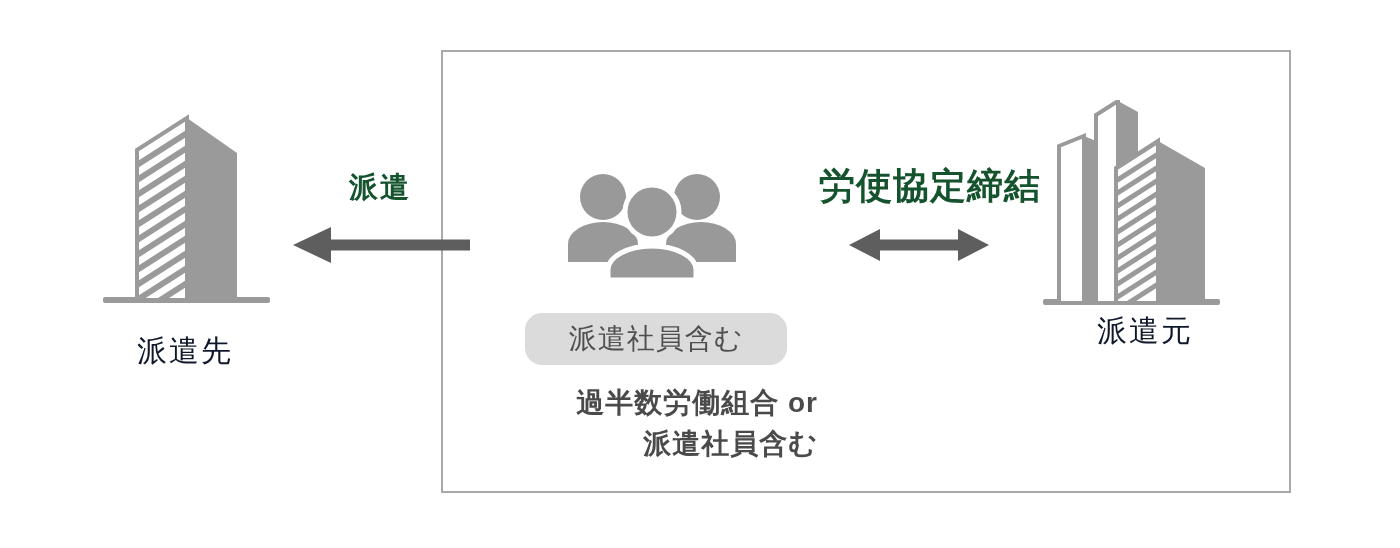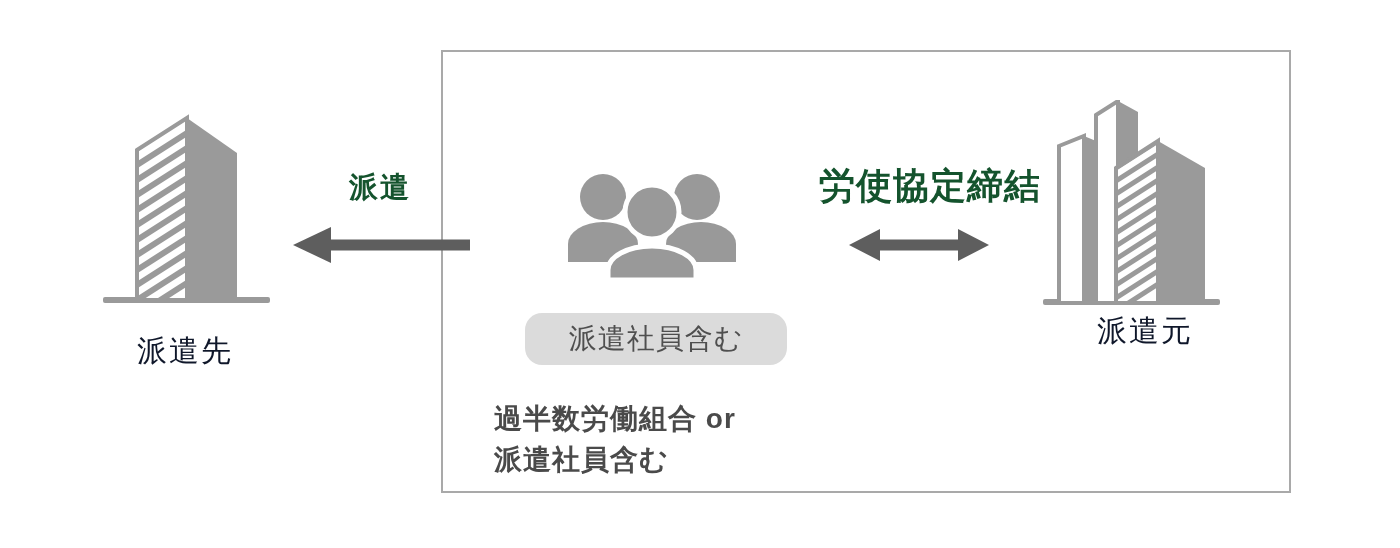--- a/index.html
+++ b/index.html
@@ -57,23 +57,23 @@
     font-size: 28px;
     font-weight: 400;
     letter-spacing: 1px;
     color: #4f4f4f;
     text-align: center;
     line-height: 52px;
     border-radius: 17px;
   }
   .rep-text {
     left: 494px;
-    top: 398px;
+    top: 382px;
     width: 324px;
-    text-align: left;
+    text-align: right;
     font-size: 28px;
     font-weight: 600;
     letter-spacing: 1px;
     color: #4a4a4a;
     line-height: 41px;
   }
 
   #dest-label   { left: 105px;  top: 334px; width: 160px; }
   #agency-label { left: 1065px; top: 314px; width: 160px; }
   #dispatch-label  { left: 320px; top: 171px; width: 120px; }

